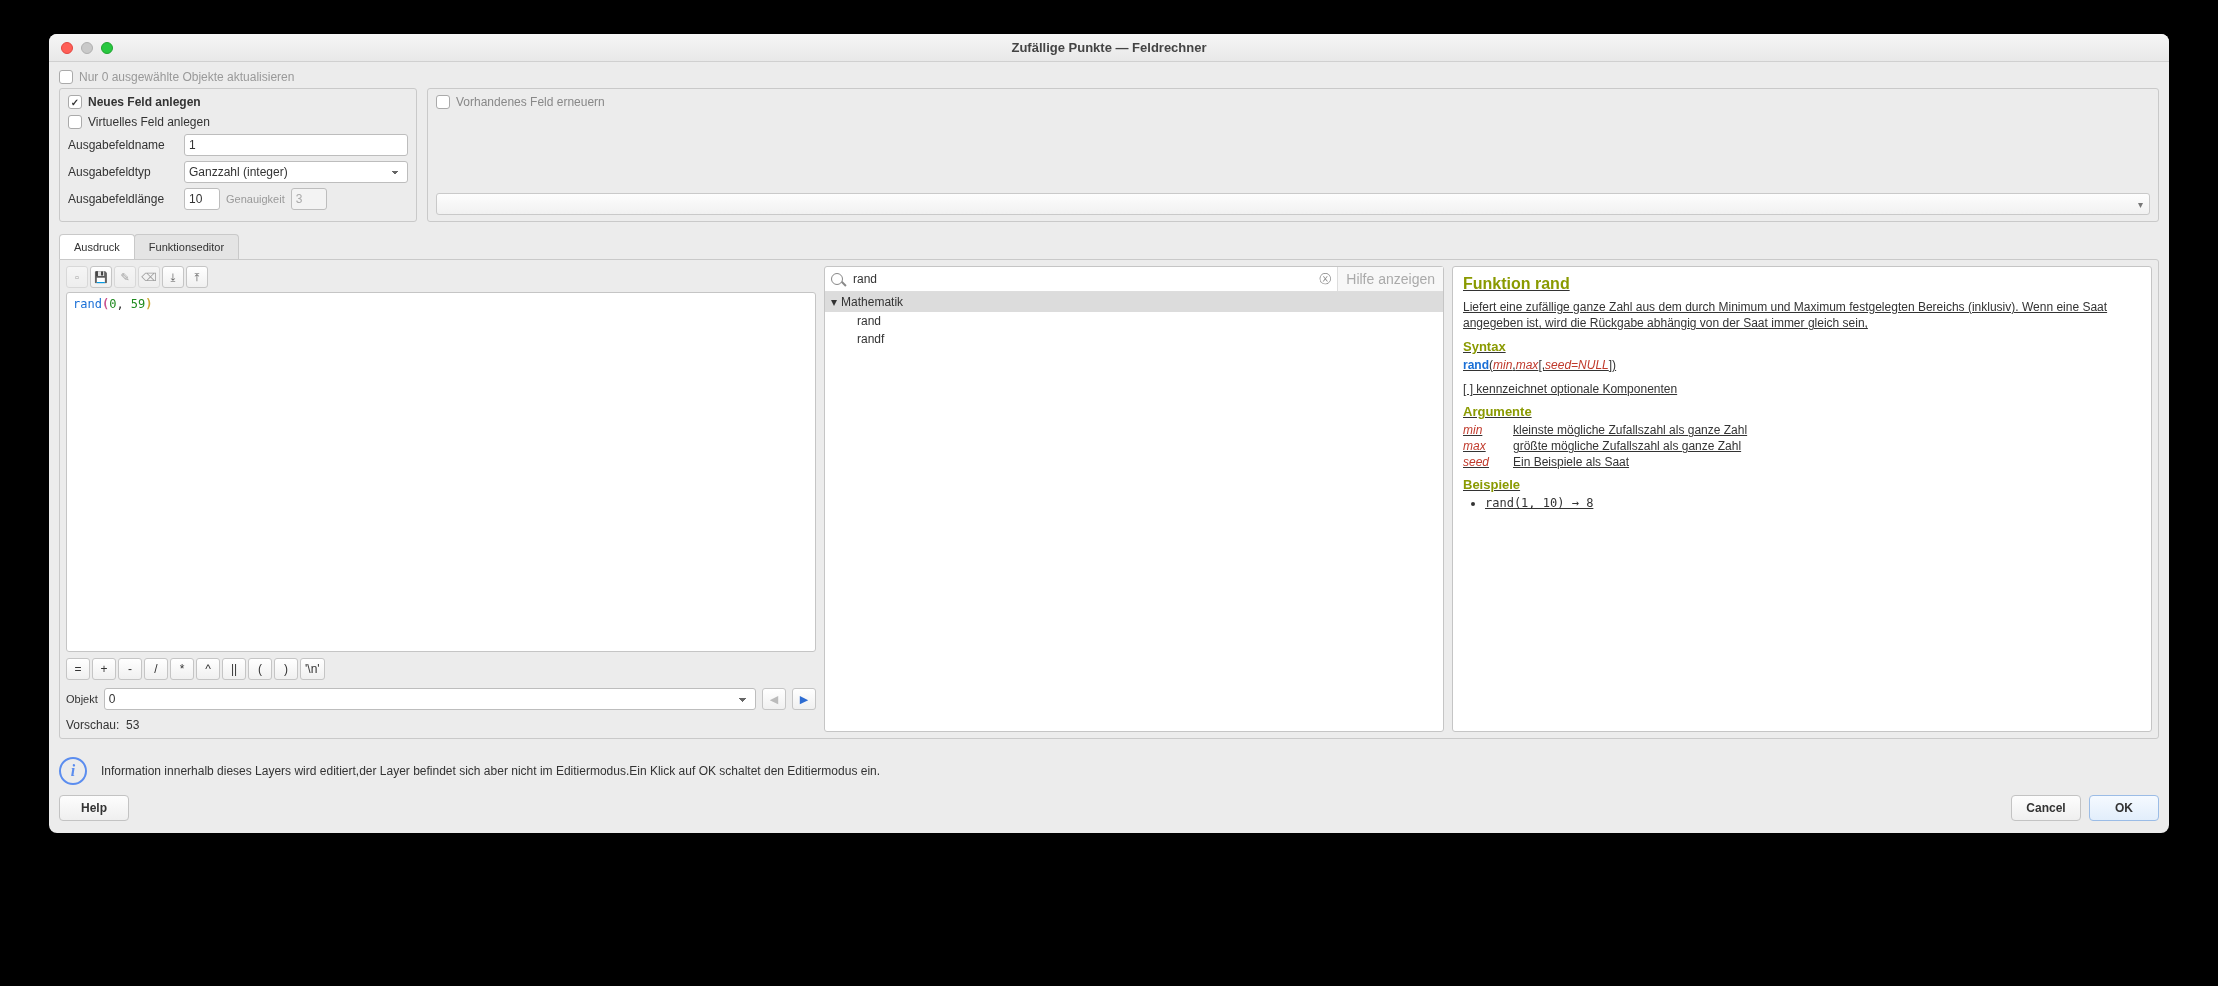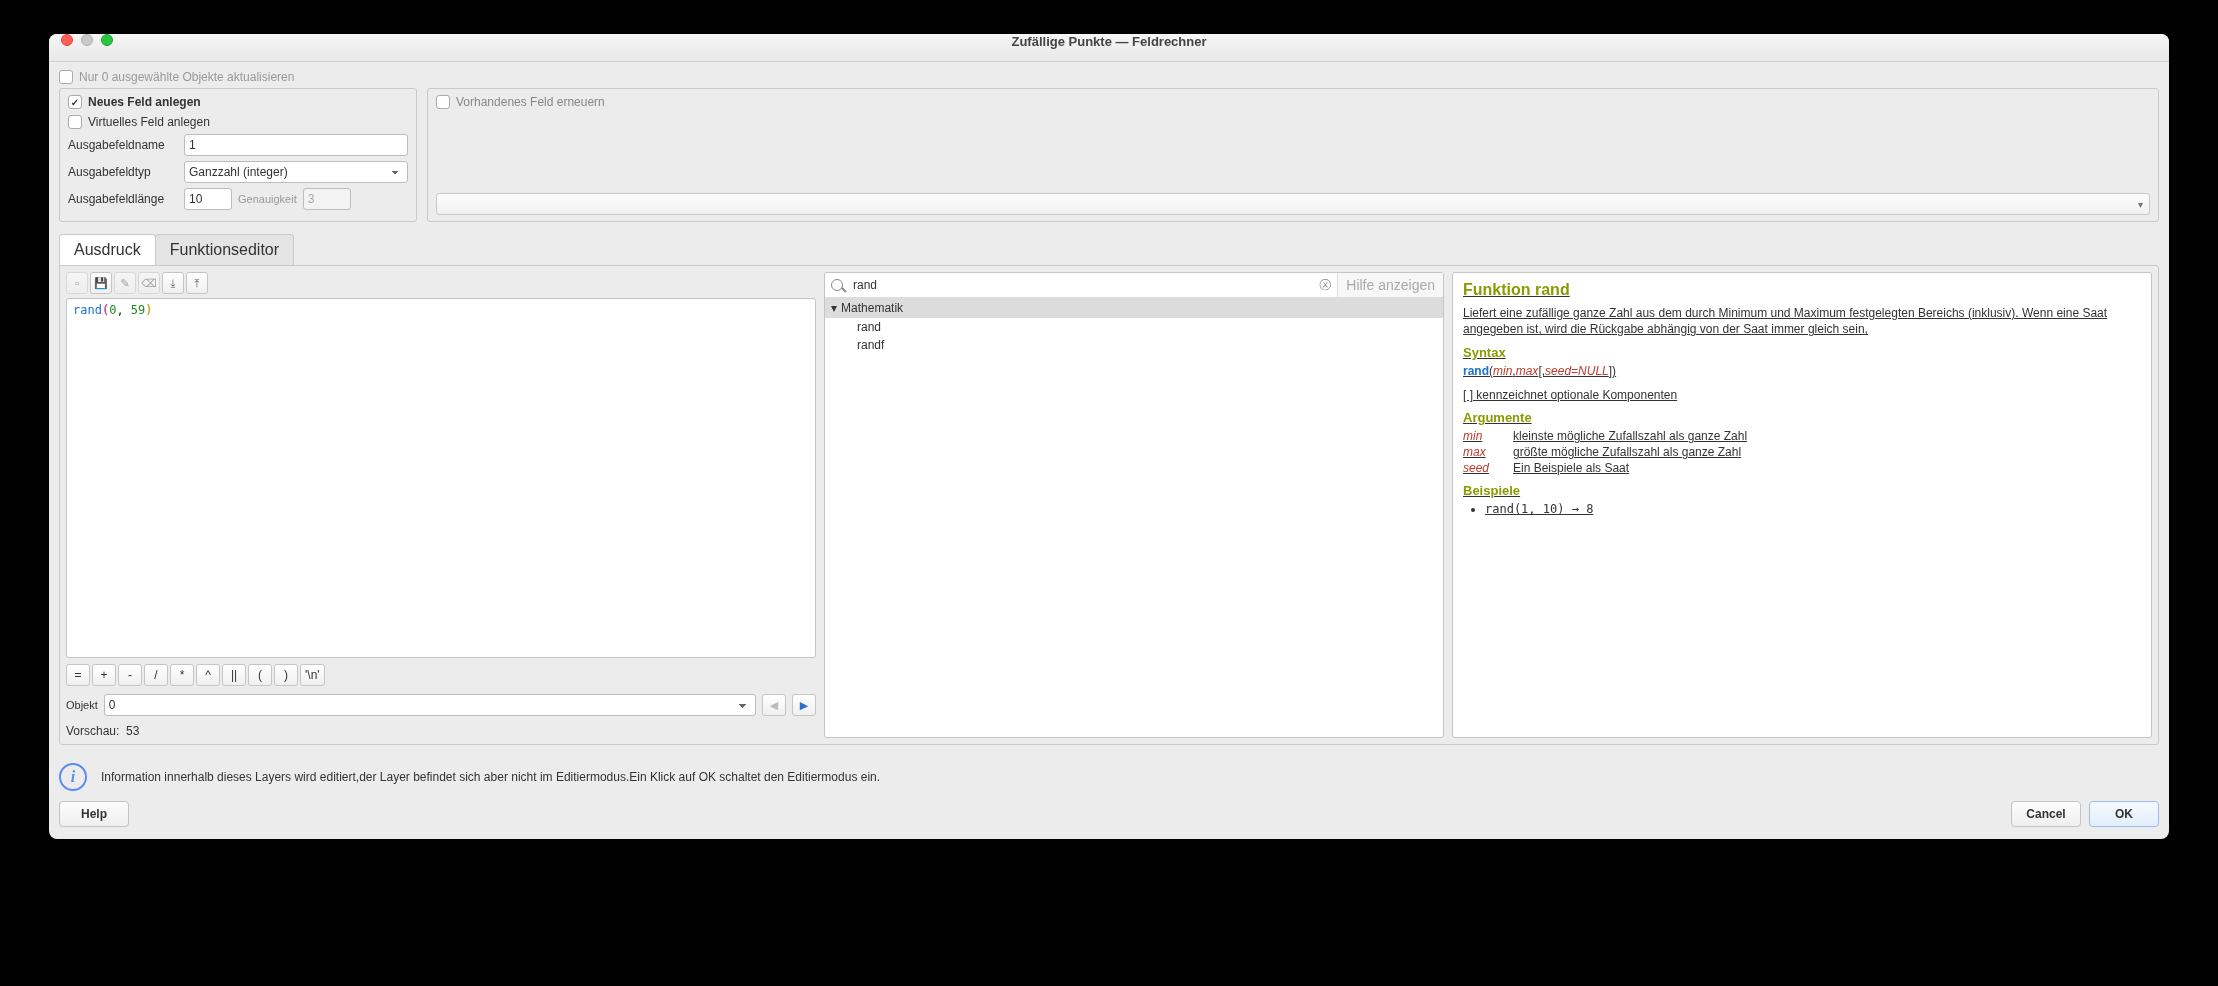--- a/index.html
+++ b/index.html
@@ -20,21 +20,21 @@
     background: #ececec;
     border-radius: 8px;
     box-shadow: 0 10px 40px rgba(0,0,0,.5);
     overflow: hidden;
   }
   .titlebar {
     height: 28px;
     background: linear-gradient(#f6f6f6,#e8e8e8);
     border-bottom: 1px solid #d0d0d0;
     display: flex;
-    align-items: flex-start;
+    align-items: center;
     position: relative;
   }
   .traffic { display: flex; gap: 8px; margin-left: 12px; }
   .tl { width: 12px; height: 12px; border-radius: 50%; }
   .tl.red { background:#ff5f57; border:1px solid #e24640;}
   .tl.yel { background:#c9c9c9; border:1px solid #b0b0b0;}
   .tl.grn { background:#28c840; border:1px solid #1fa32f;}
   .title {
     position:absolute; left:0; right:0; text-align:center;
     font-size:13px; font-weight:600; color:#444;
@@ -52,38 +52,38 @@
   }
   .panel.left { width: 358px; }
   .panel.right { flex:1; min-height:116px; display:flex; flex-direction:column;}
   .panel-head { display:flex; align-items:center; gap:6px; margin-bottom:6px; font-weight:600; font-size:12px;}
   .field-row { display:flex; align-items:center; gap:6px; margin-bottom:5px; }
   .field-row .lab { width:110px; font-size:12px;}
   input[type=text], select {
     height:22px; border:1px solid #bdbdbd; border-radius:3px;
     background:#fff; padding:0 4px; font-size:12px; color:#333;
   }
-  input.num { width:48px; }
+  input.num { width:36px; }
   select { appearance:none; position:relative; padding-right:16px;
     background-image: linear-gradient(45deg, transparent 50%, #666 50%),
                       linear-gradient(135deg, #666 50%, transparent 50%);
     background-position: calc(100% - 12px) 9px, calc(100% - 8px) 9px;
     background-size: 4px 4px, 4px 4px;
     background-repeat: no-repeat;
   }
   .wide-btn {
     margin-top:auto;
     height:22px; border:1px solid #c9c9c9; border-radius:3px;
     background:linear-gradient(#fdfdfd,#f1f1f1);
     display:flex; align-items:center; justify-content:flex-end;
     padding-right:6px; color:#777; font-size:10px;
   }
   .tabs { display:flex; margin-top:4px; }
   .tab {
-    padding:6px 14px; font-size:16px; border:1px solid #c9c9c9;
+    padding:6px 14px; font-size:11px; border:1px solid #c9c9c9;
     border-bottom:none; background:#e4e4e4; border-radius:4px 4px 0 0;
     margin-right:-1px; cursor:pointer;
   }
   .tab.active { background:#fff; font-weight:500; position:relative; z-index:2;}
   .tabbody {
     border:1px solid #c9c9c9; border-radius:0 3px 3px 3px;
     background:#ececec; padding:6px; display:flex; gap:8px;
   }
   .col-left { width:750px; display:flex; flex-direction:column;}
   .toolbar { display:flex; gap:2px; margin-bottom:4px; }

